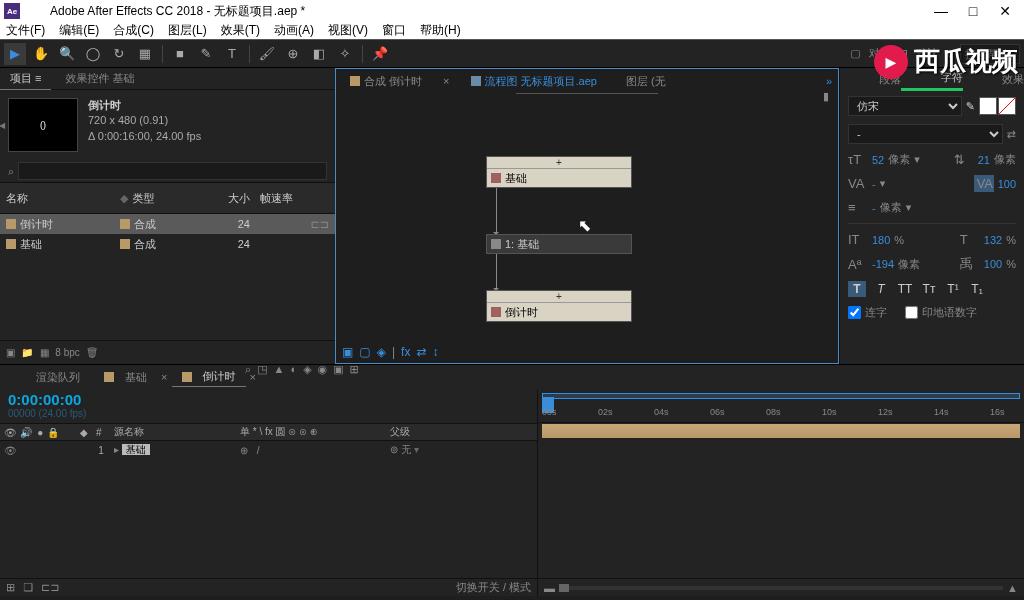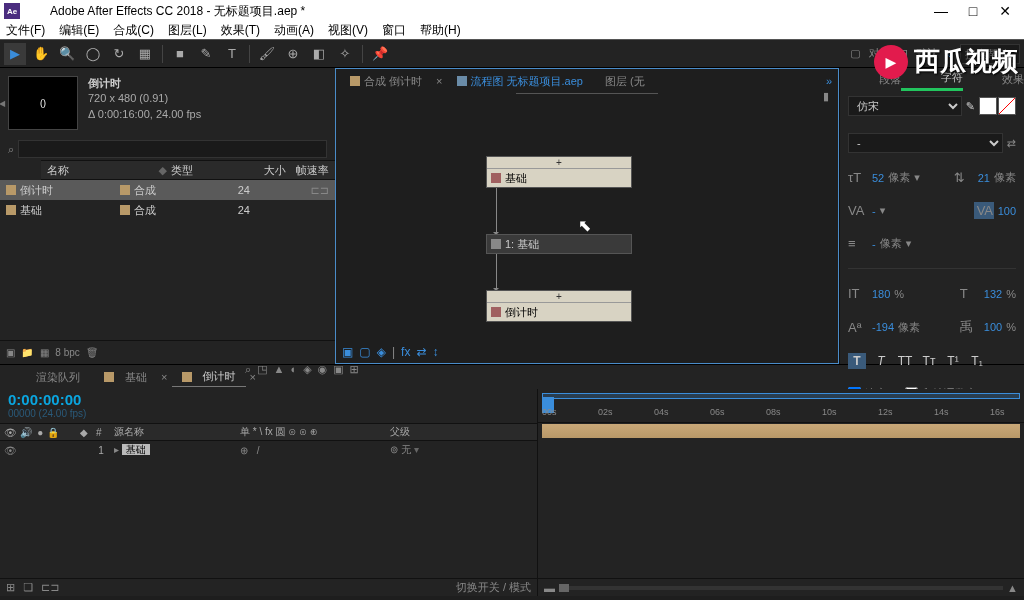--- a/index.html
+++ b/index.html
@@ -22,51 +22,51 @@
 .tab { padding: 3px 10px; color: #888; font-size: 11px; cursor: pointer; }
 .tab.active { color: #ccc; border-bottom: 1px solid #777; }
 .proj-info { display: flex; padding: 8px; gap: 10px; }
 .thumb { width: 70px; height: 54px; background: #000; border: 1px solid #444; display: flex; align-items: center; justify-content: center; color: #fff; font-size: 9px; position: relative; }
 .thumb .arrow { position: absolute; left: -10px; color: #777; font-size: 8px; }
 .proj-meta { font-size: 11px; line-height: 1.4; color: #aaa; }
 .proj-meta .name { font-weight: bold; color: #ccc; }
 .search-row { padding: 2px 8px; display: flex; align-items: center; }
 .search-row input { flex: 1; background: #1a1a1a; border: 1px solid #333; color: #ccc; padding: 2px 4px; font-size: 11px; }
 .proj-table { flex: 1; }
-.proj-head { display: flex; background: #2a2a2a; height: 20px; align-items: center; font-size: 11px; color: #ccc; border-top: 1px solid #111; border-bottom: 1px solid #111; margin-left: 41px; }
+.proj-head { display: flex; background: #2a2a2a; height: 32px; align-items: center; font-size: 11px; color: #ccc; border-top: 1px solid #111; border-bottom: 1px solid #111; }
 .proj-head .col1 { width: 120px; padding-left: 6px; }
 .proj-head .col2 { width: 80px; }
 .proj-head .col3 { width: 50px; text-align: right; }
 .proj-head .col4 { width: 50px; padding-left: 10px; }
 .proj-row { display: flex; height: 20px; align-items: center; font-size: 11px; }
 .proj-row.sel { background: #5a5a5a; }
 .proj-row .col1 { width: 120px; padding-left: 6px; display: flex; align-items: center; gap: 4px; }
 .proj-row .col2 { width: 80px; display: flex; align-items: center; gap: 4px; }
 .proj-row .col3 { width: 50px; text-align: right; }
 .proj-row .ic { width: 10px; height: 10px; background: #b89968; display: inline-block; }
 .proj-footer { height: 24px; background: #232323; display: flex; align-items: center; padding: 0 6px; gap: 6px; border-top: 1px solid #111; color: #888; font-size: 10px; }
 .center-panel { flex: 1; background: #1e1e1e; border: 1px solid #4a8cc9; display: flex; flex-direction: column; position: relative; }
-.center-tabs { display: flex; height: 24px; align-items: center; gap: 6px; padding: 0 6px; }
+.center-tabs { display: flex; height: 24px; align-items: center; gap: 13px; padding: 0 6px; }
 .ctab { display: flex; align-items: center; gap: 4px; padding: 2px 8px; color: #888; font-size: 11px; cursor: pointer; }
 .ctab .ic { width: 10px; height: 10px; background: #b89968; }
 .ctab.active { color: #3a8ddb; }
 .flow-area { flex: 1; position: relative; }
 .flow-node { position: absolute; background: #d8d3c3; border: 1px solid #555; width: 146px; }
 .flow-node .bar { height: 12px; background: #d8d3c3; border-bottom: 1px solid #999; text-align: center; font-size: 10px; color: #333; }
 .flow-node .content { height: 18px; display: flex; align-items: center; padding: 0 4px; gap: 4px; font-size: 11px; color: #000; }
 .flow-node .content .nic { width: 10px; height: 10px; background: #a06060; }
 .flow-node .content.gray { background: #3a3a3a; color: #ccc; }
 .flow-arrow { position: absolute; width: 1px; background: #888; }
 .flow-arrow::after { content: ''; position: absolute; bottom: -4px; left: -3px; border: 3px solid transparent; border-top-color: #888; }
 .center-footer { height: 22px; display: flex; align-items: center; padding: 0 6px; gap: 6px; color: #3a8ddb; font-size: 12px; }
 .right-panel { width: 185px; background: #232323; display: flex; flex-direction: column; border-left: 1px solid #111; }
 .rp-tabs { display: flex; height: 22px; align-items: center; font-size: 11px; }
 .rp-tab { flex: 1; text-align: right; padding: 3px 0; color: #888; cursor: pointer; }
 .rp-tab.active { color: #ccc; border-bottom: 3px solid #22c55e; }
-.rp-body { padding: 6px 8px; display: flex; flex-direction: column; gap: 17px; }
+.rp-body { padding: 6px 8px; display: flex; flex-direction: column; gap: 8px; }
 .rp-row { display: flex; align-items: center; gap: 4px; }
 .rp-select { flex: 1; background: #1a1a1a; border: 1px solid #333; color: #ccc; padding: 2px 4px; font-size: 11px; height: 20px; }
 .rp-colorswatch { display: flex; gap: 1px; }
 .rp-colorswatch .sw { width: 18px; height: 18px; border: 1px solid #555; }
 .rp-val { color: #3a8ddb; font-size: 11px; }
 .rp-unit { color: #888; font-size: 11px; }
 .rp-label { width: 20px; color: #888; font-size: 13px; }
 .rp-tools { display: flex; gap: 6px; flex-wrap: wrap; align-items: center; }
 .rp-tools .t { width: 18px; height: 16px; color: #ccc; font-size: 12px; display: flex; align-items: center; justify-content: center; cursor: pointer; }
 .rp-tools .t.sel { background: #3a5a7a; }
@@ -148,20 +148,27 @@
     <span>⊞</span>
     <span>默认</span>
     <span style="color:#3a8ddb">»</span>
     <input class="rp-select" style="width: 60px;" placeholder="搜索帮助">
   </div>
 </div>
 
 <div class="main">
 
   <div class="project-panel">
+    <div class="panel-tabs">
+      <div class="tab active">项目 ≡</div>
+      <div class="tab" style="display:flex;gap:4px;align-items:center">
+          <span class="ic"></span>
+          <span>效果控件 基础</span>
+        </div>
+    </div>
     <div class="proj-info">
       <div class="thumb"><span class="arrow">◀</span>()</div>
       <div class="proj-meta">
         <div class="name">倒计时</div>
         <div>720 x 480 (0.91)</div>
         <div>Δ 0:00:16:00, 24.00 fps</div>
       </div>
     </div>
     <div class="search-row">
       <span style="color:#888;margin-right:4px">⌕</span>

